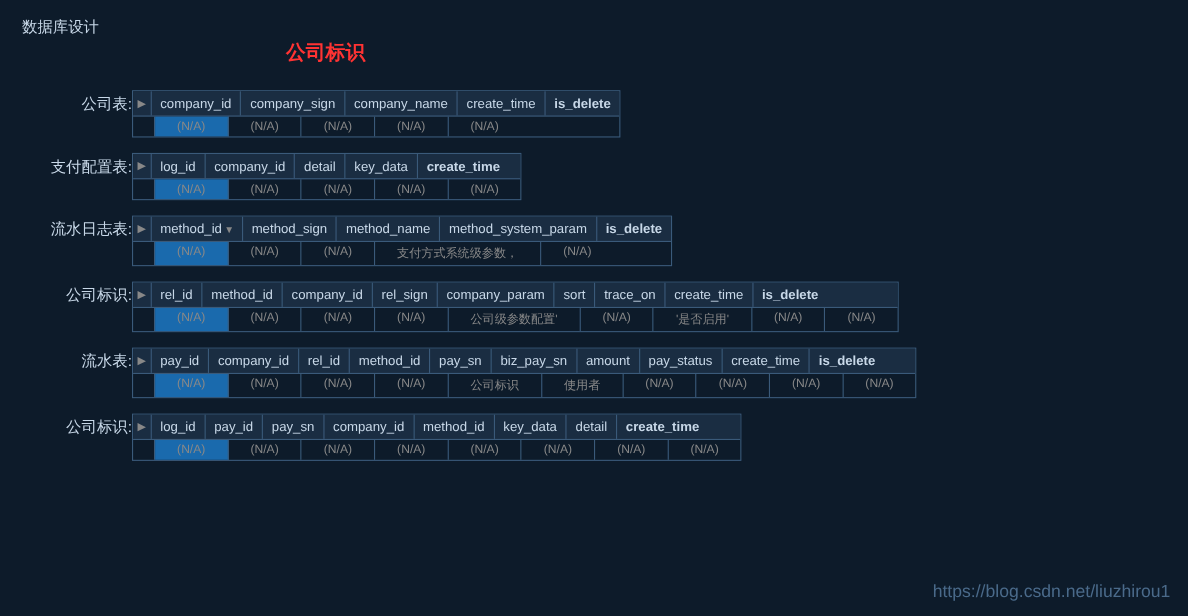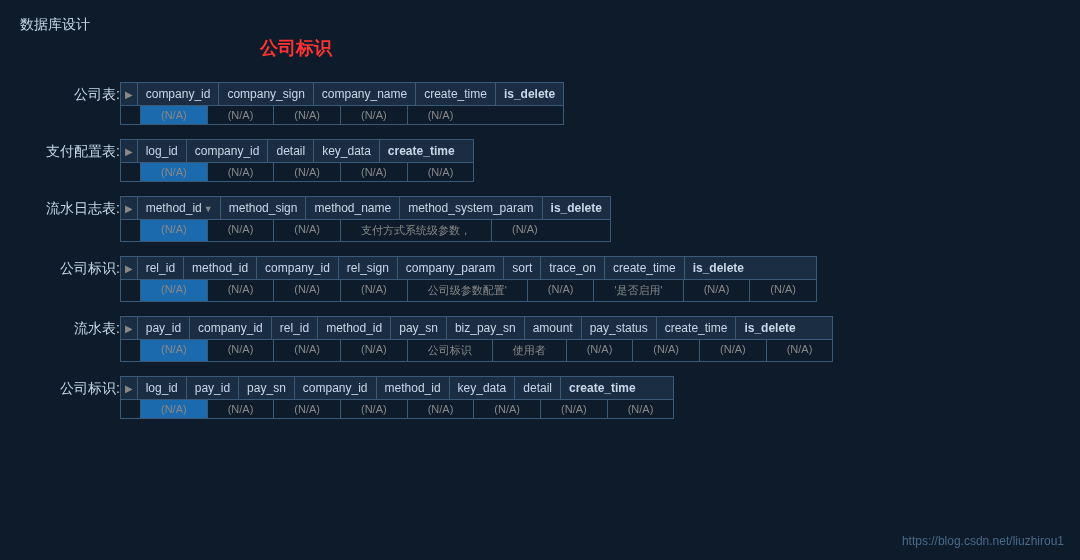--- a/index.html
+++ b/index.html
@@ -99,21 +99,21 @@
       width: 8px;
       height: 8px;
       color: #888;
       font-size: 9px;
     }
     .watermark {
       position: fixed;
       bottom: 12px;
       right: 16px;
       color: #4a6a8a;
-      font-size: 12px;
+      font-size: 16px;
     }
   </style>
 </head>
 <body>
 
 <div class="page-title">数据库设计</div>
 
 <div class="company-label">公司标识</div>
 
 <div id="sections-container">

